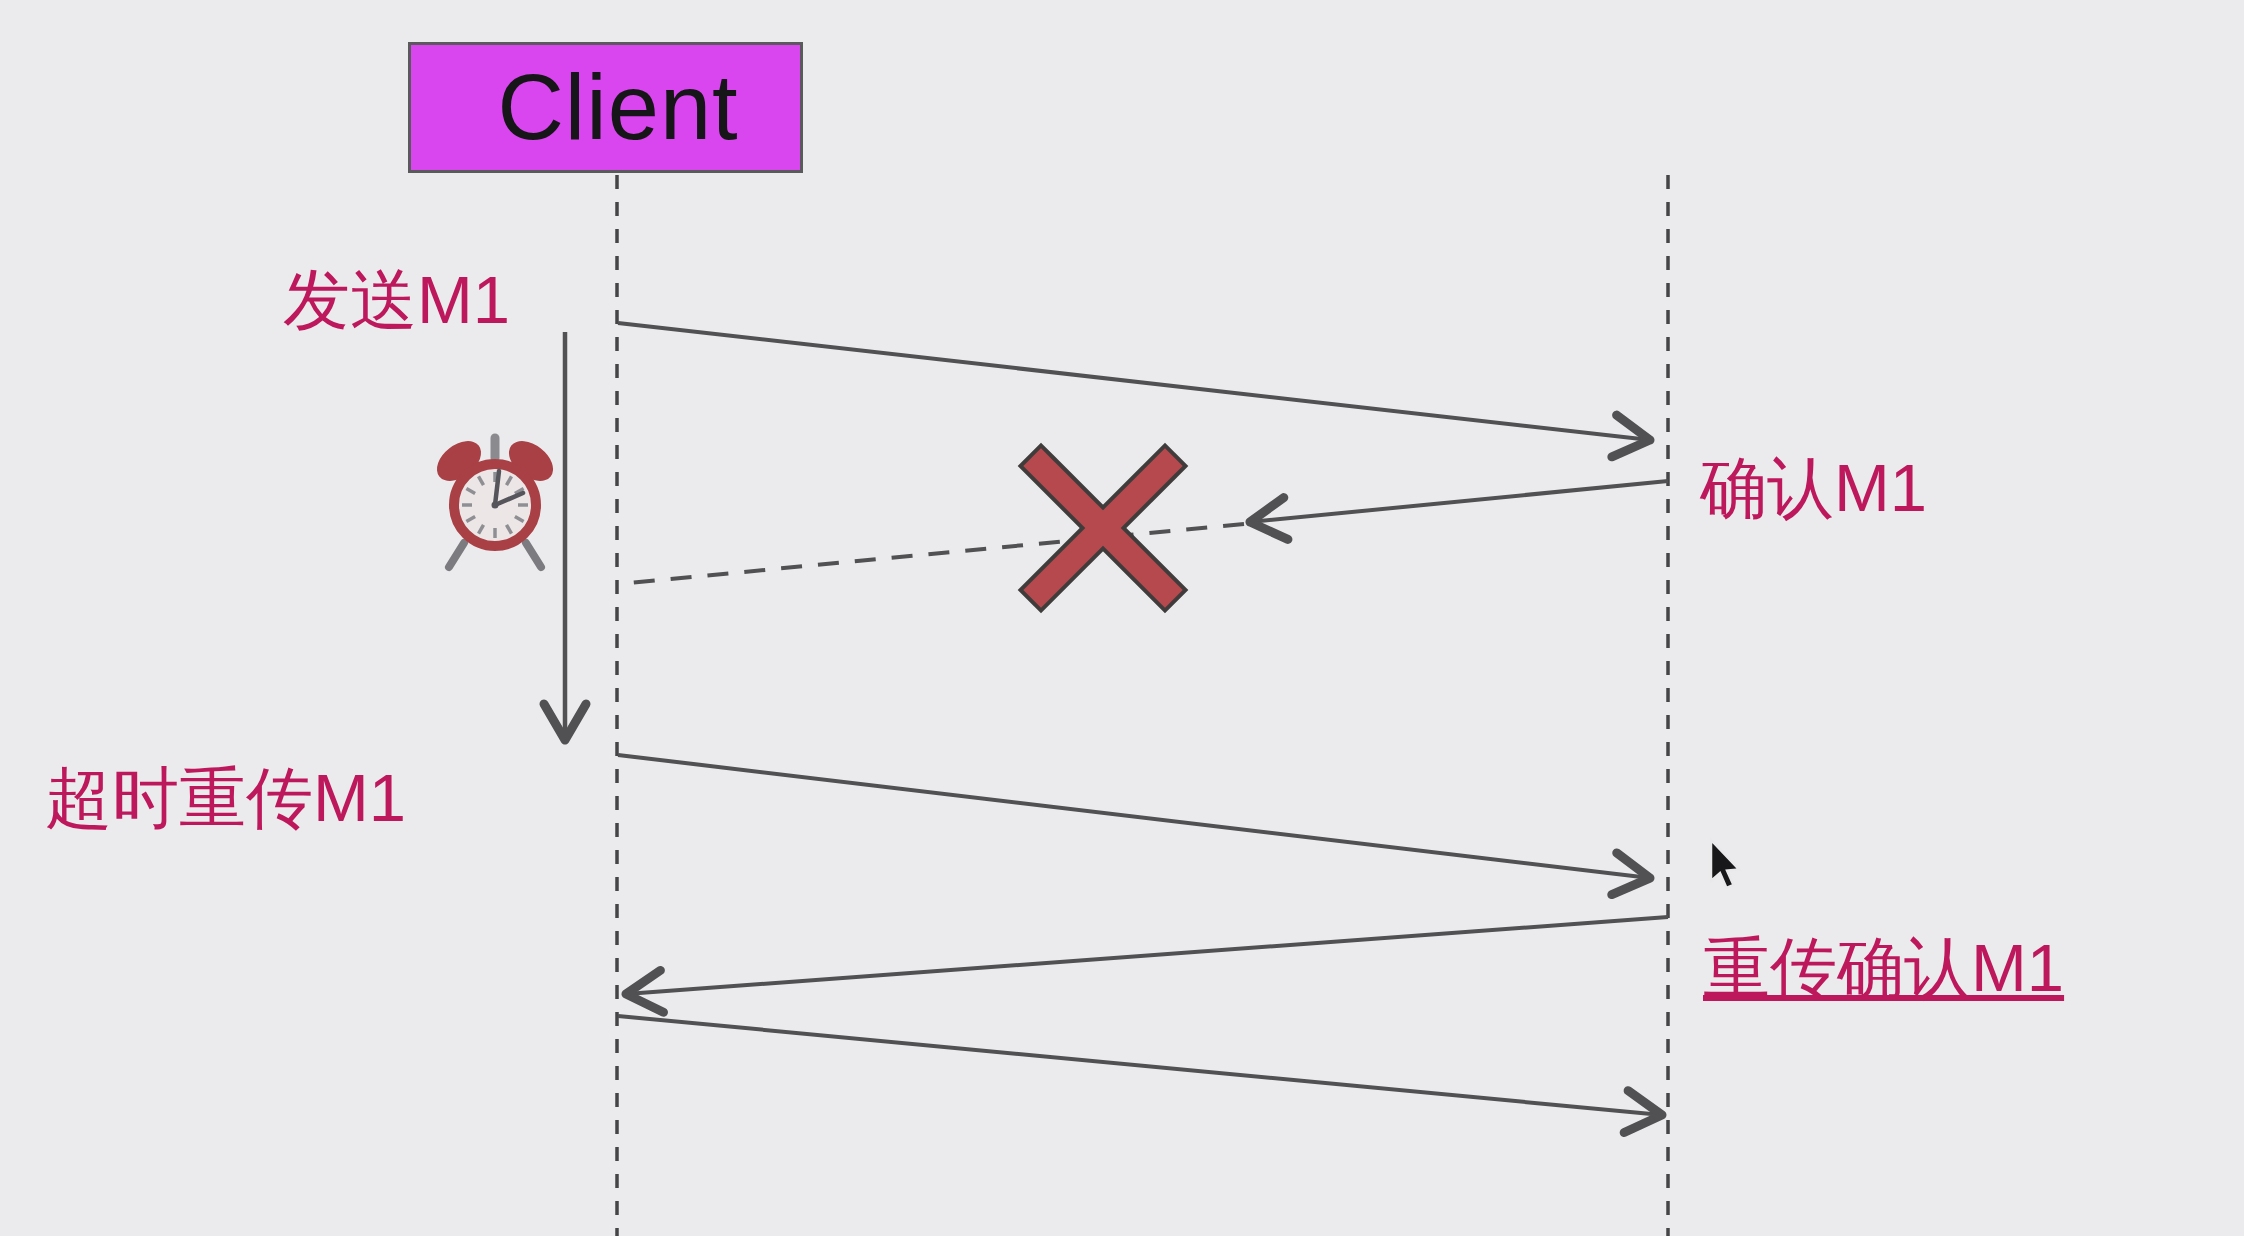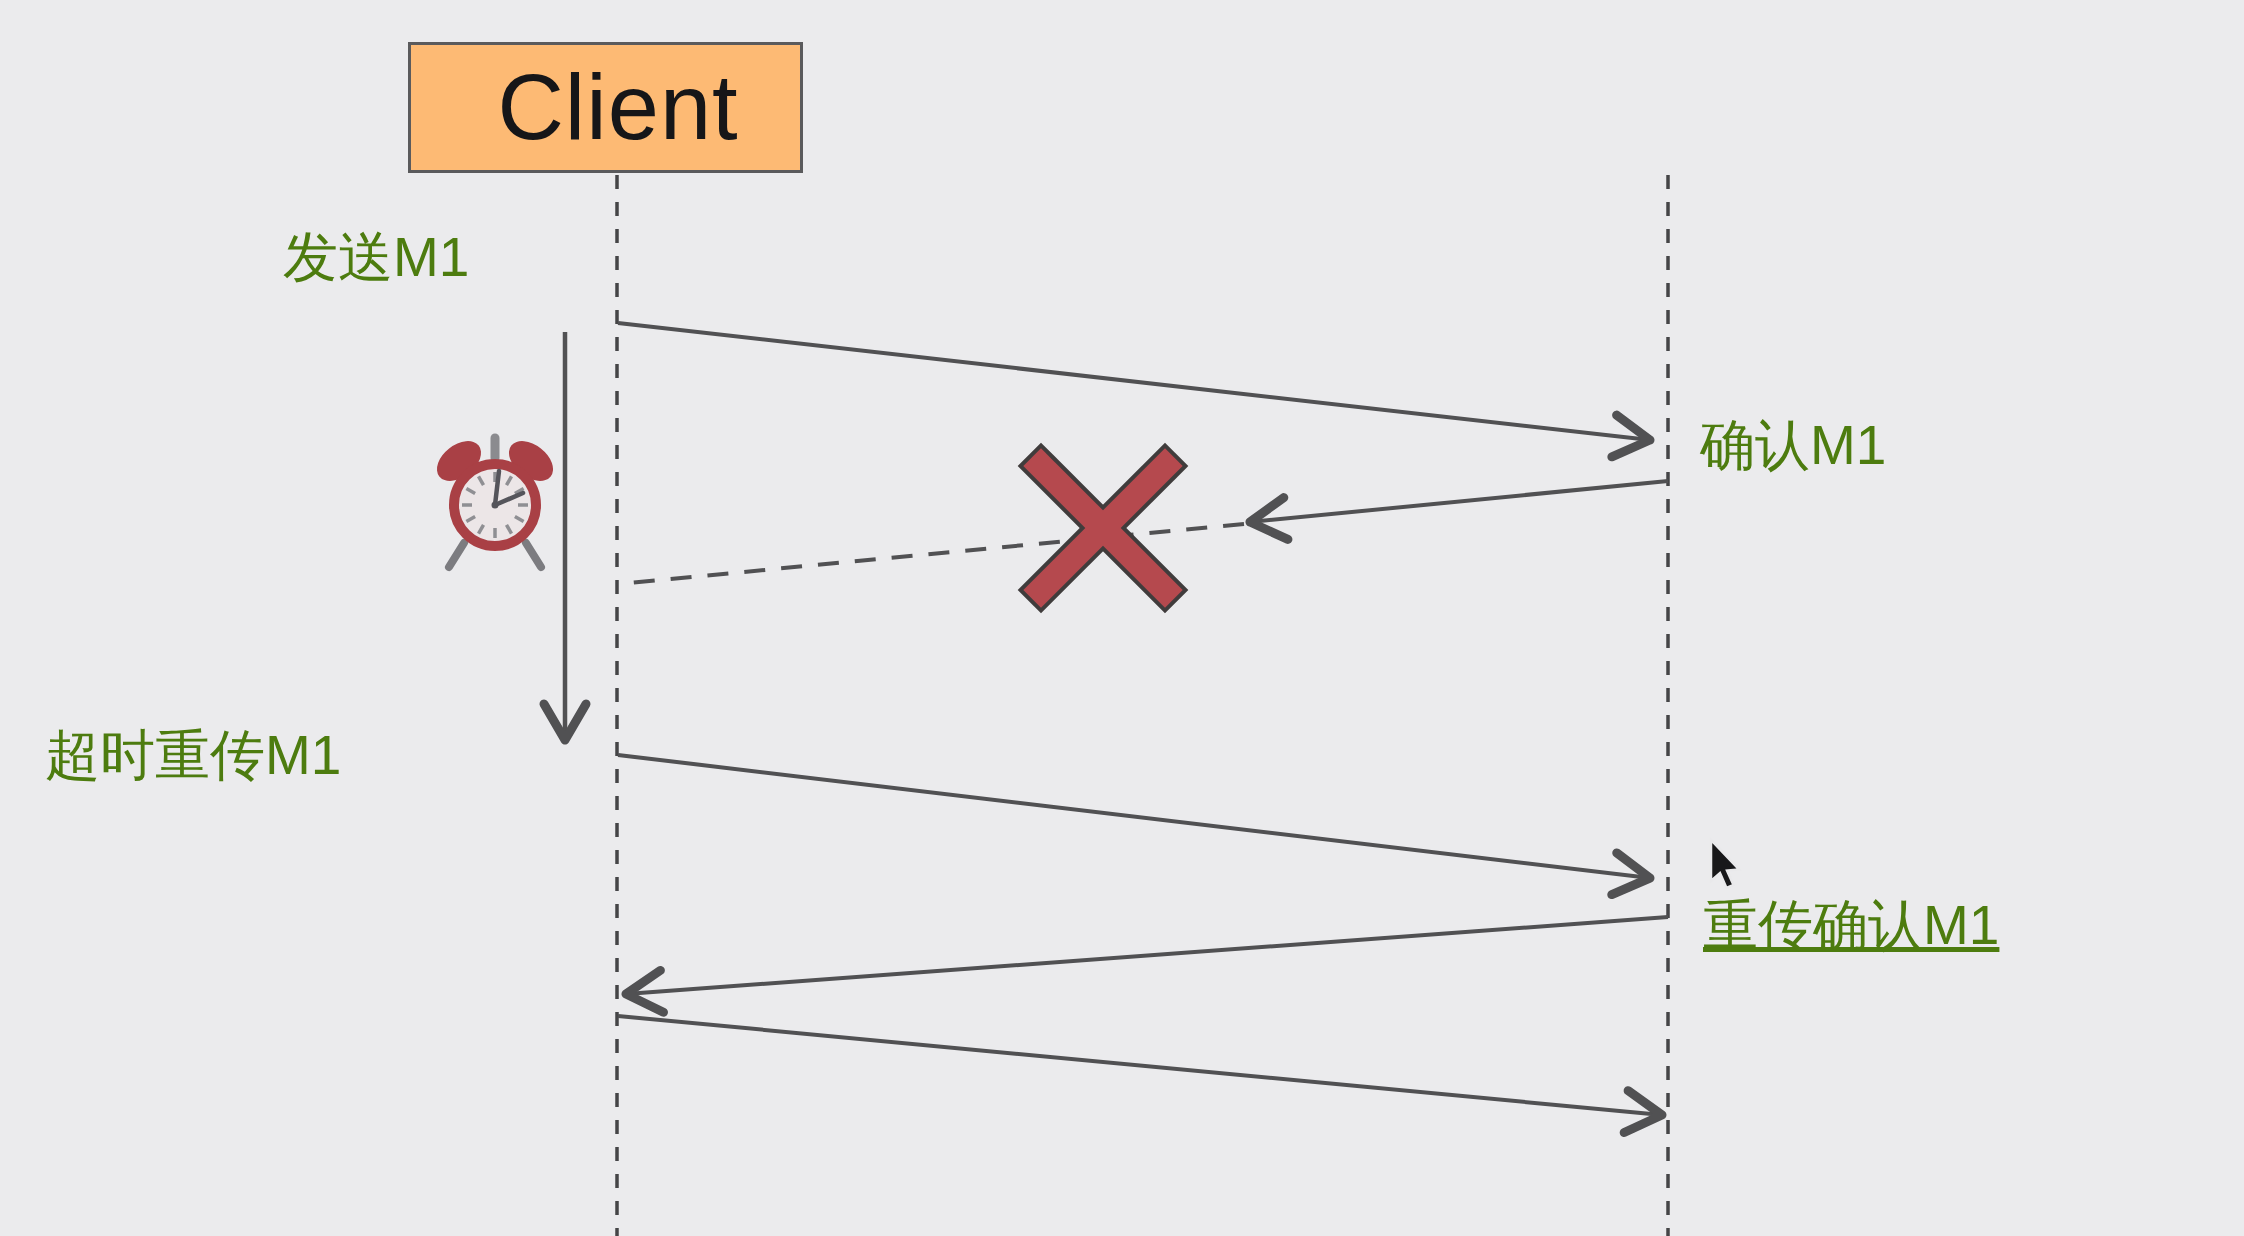--- a/index.html
+++ b/index.html
@@ -9,35 +9,36 @@
     background:#ebebed;
     overflow:hidden;
     font-family:"Liberation Sans","DejaVu Sans",sans-serif;
   }
   #diagram-svg{position:absolute;left:0;top:0;width:2244px;height:1236px;}
   .actor-box{
     position:absolute;
     width:395px;height:131px;
     box-sizing:border-box;
     border:3px solid #5a5a5c;
-    background:#fdba74;
+    background:#d946ef;
     display:flex;align-items:center;justify-content:center;
     font-size:92px;
     color:#161618;
     letter-spacing:1px;
     padding-left:25px;
   }
   #client-box{left:408px;top:42px;}
   #server-box{left:1458px;top:42px;}
   .note{
     position:absolute;
-    font-size:55px;
+    font-size:67px;
     line-height:1.06;
-    color:#4d7c0f;
+    color:#be185d;
     white-space:nowrap;
+    margin-top:36px;
   }
   #label-send-m1{left:283px;top:228px;}
   #label-ack-m1{left:1700px;top:416px;}
   #label-timeout-retransmit-m1{left:45px;top:726px;}
   #label-discard-retransmitted-m1{left:1703px;top:786px;}
   #label-retransmit-ack-m1{left:1703px;top:896px;text-decoration:underline;}
   #label-send-m2{left:285px;top:936px;}
 </style>
 </head>
 <body>

